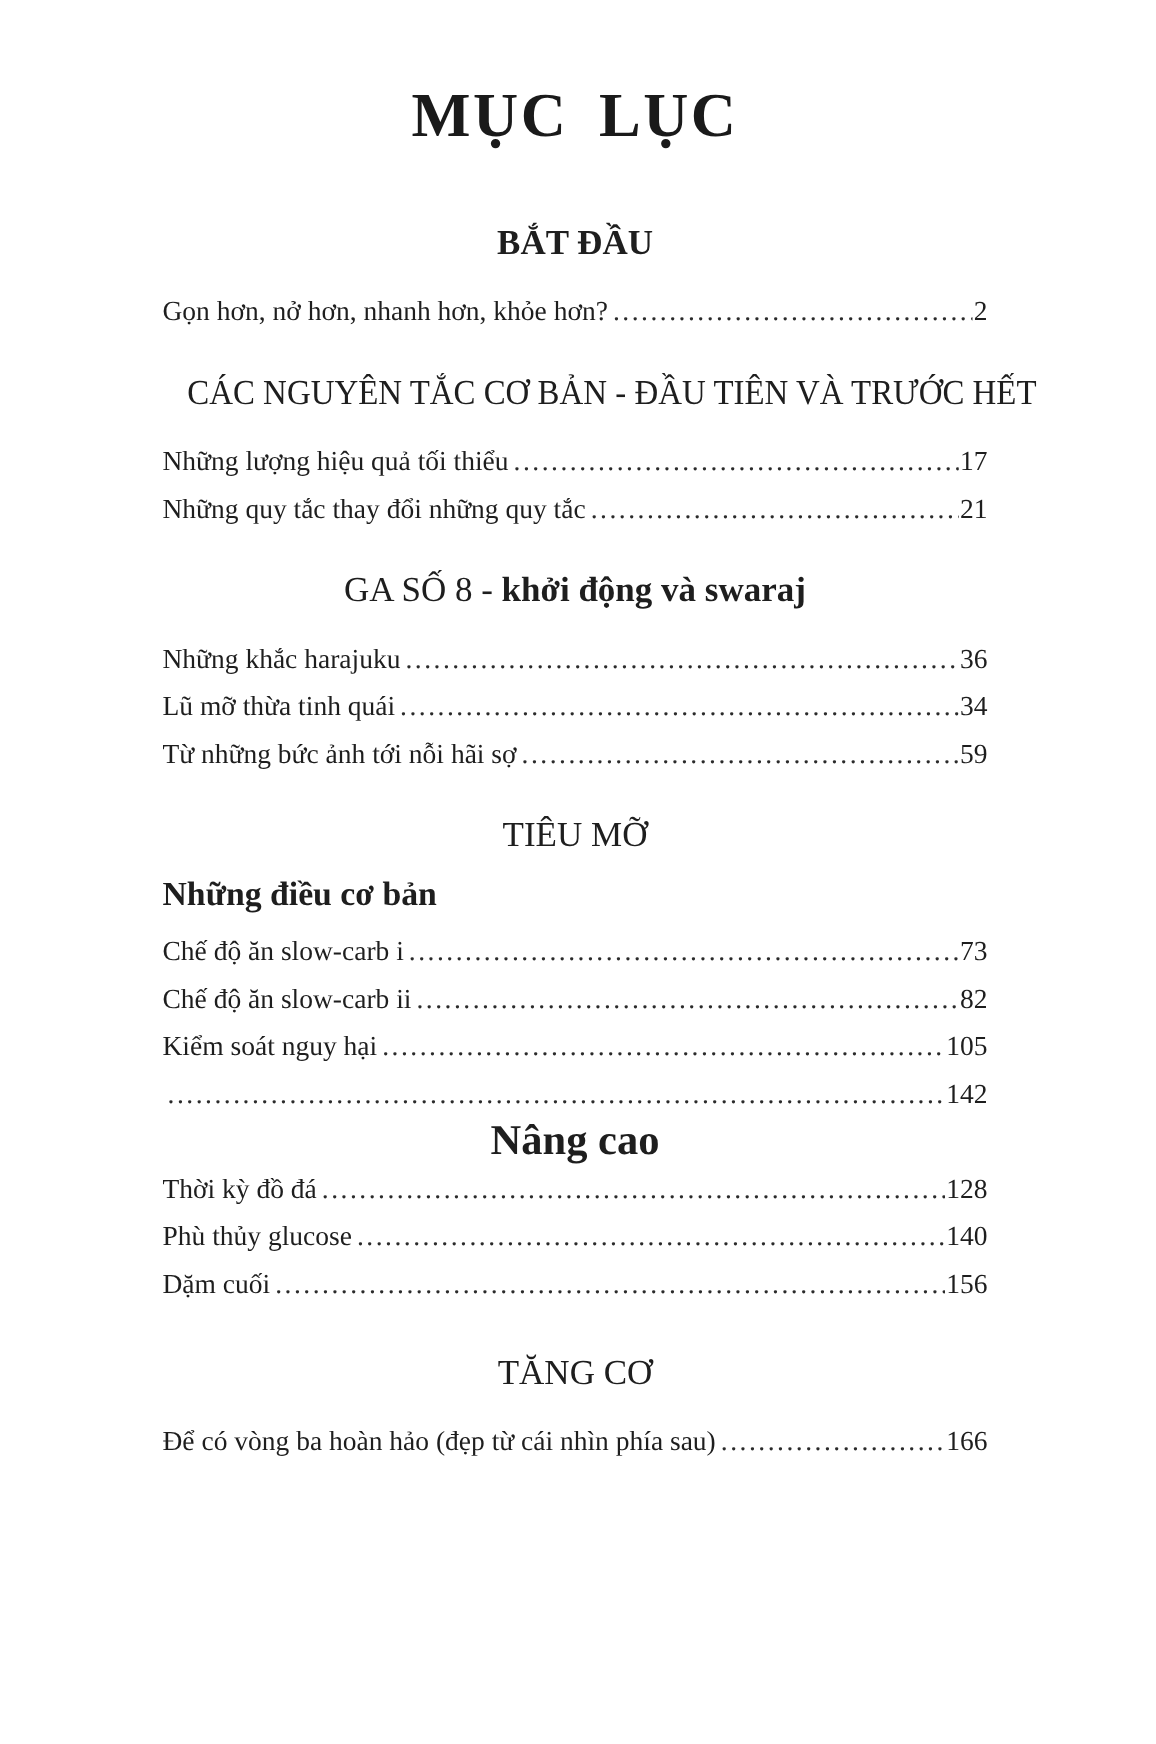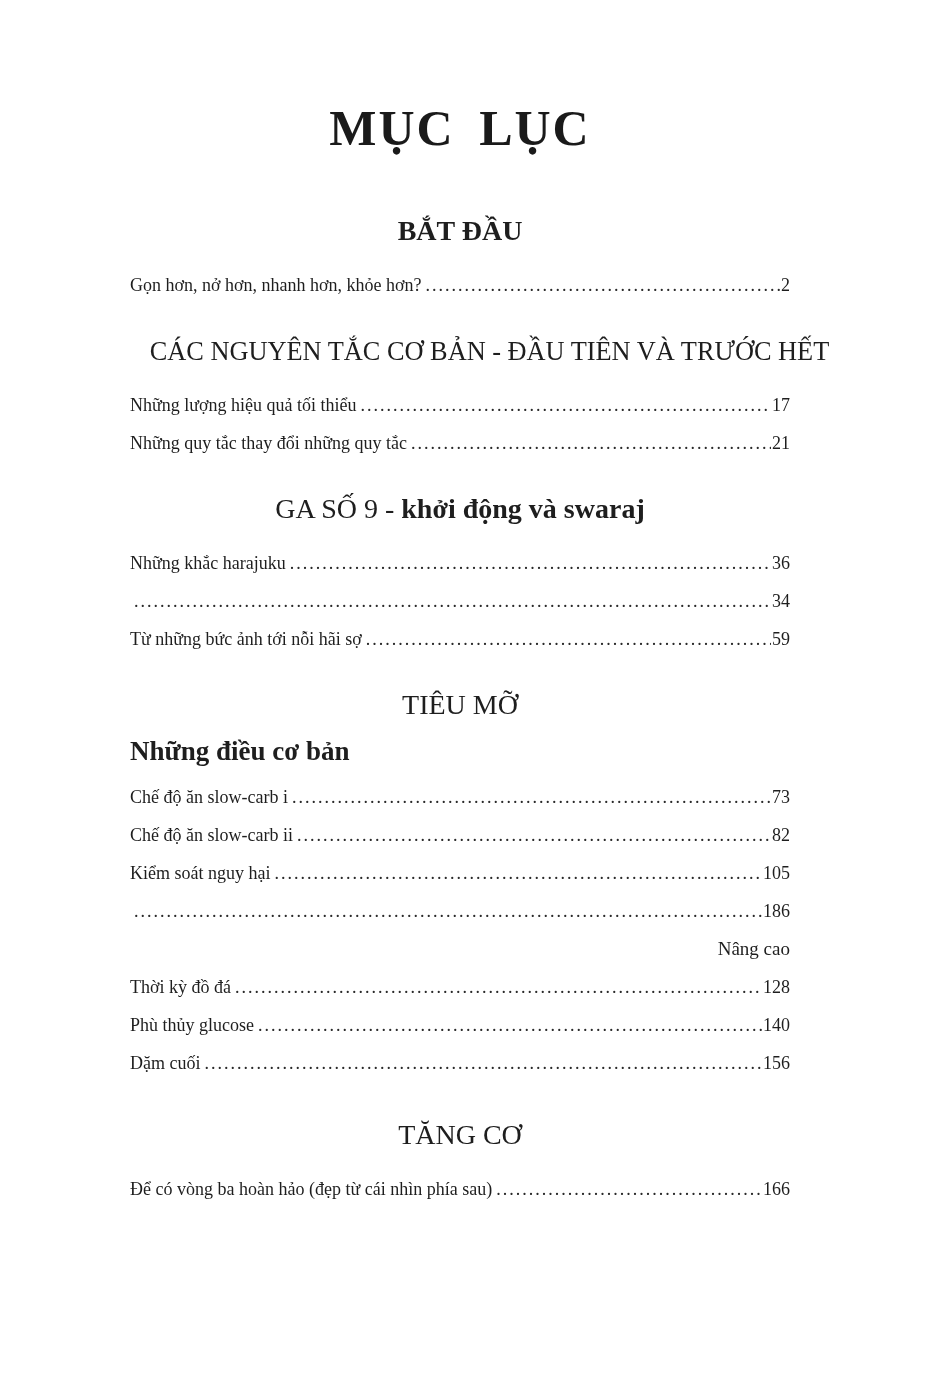--- a/index.html
+++ b/index.html
@@ -3,21 +3,21 @@
 <meta charset="utf-8">
 <style>
   html, body { margin: 0; padding: 0; background: #ffffff; }
   .page {
     position: relative;
     width: 925px;
     height: 1395px;
     margin: 0 auto;
     background: #ffffff;
     box-sizing: border-box;
-    padding: 100px 135px 0 130px;
+    padding: 64px 135px 0 130px;
     font-family: "Liberation Serif", "DejaVu Serif", serif;
     color: #1e1e1e;
     overflow: hidden;
   }
   .doc-title {
     margin: 0;
     font-size: 50px;
     line-height: 56px;
     font-weight: 700;
     text-align: center;
@@ -40,29 +40,29 @@
   .sec-heading.tieu-mo { margin-bottom: 12px; }
   .sub-heading-center {
     margin: 0 0 10px 0;
     font-size: 27px;
     line-height: 34px;
     font-weight: 700;
     text-align: left;
   }
   .sub-heading-left {
     margin: 0;
-    font-size: 19px;
+    font-size: 34px;
     line-height: 38px;
-    font-weight: 400;
-    text-align: right;
+    font-weight: 700;
+    text-align: center;
   }
   .toc-entry {
     display: flex;
     align-items: baseline;
-    font-size: 18px;
+    font-size: 22px;
     line-height: 38px;
     text-align: right;
   }
   .toc-entry .entry-title { white-space: nowrap; flex: 0 0 auto; }
   .toc-entry .dot-leader {
     flex: 1 1 auto;
     min-width: 20px;
     overflow: hidden;
     white-space: nowrap;
     margin: 0 1px 0 4px;
@@ -98,27 +98,28 @@
       <span class="entry-page">17</span>
     </div>
     <div class="toc-entry">
       <span class="entry-title">Những quy tắc thay đổi những quy tắc</span>
       <span class="dot-leader"></span>
       <span class="entry-page">21</span>
     </div>
   </section>
 
   <section>
-    <h2 class="sec-heading"><span>GA SỐ 9 - </span><span class="bold-part">khởi động và swaraj</span></h2>
+    <h2 class="sec-heading"><span>GA SỐ 8 - </span><span class="bold-part">khởi động và swaraj</span></h2>
     <div class="toc-entry">
       <span class="entry-title">Những khắc harajuku</span>
       <span class="dot-leader"></span>
       <span class="entry-page">36</span>
     </div>
     <div class="toc-entry">
+      <span class="entry-title">Lũ mỡ thừa tinh quái</span>
       <span class="dot-leader"></span>
       <span class="entry-page">34</span>
     </div>
     <div class="toc-entry">
       <span class="entry-title">Từ những bức ảnh tới nỗi hãi sợ</span>
       <span class="dot-leader"></span>
       <span class="entry-page">59</span>
     </div>
   </section>
 
@@ -136,21 +137,21 @@
       <span class="dot-leader"></span>
       <span class="entry-page">82</span>
     </div>
     <div class="toc-entry">
       <span class="entry-title">Kiểm soát nguy hại</span>
       <span class="dot-leader"></span>
       <span class="entry-page">105</span>
     </div>
     <div class="toc-entry">
       <span class="dot-leader"></span>
-      <span class="entry-page">186</span>
+      <span class="entry-page">142</span>
     </div>
 
     <h3 class="sub-heading-left">Nâng cao</h3>
     <div class="toc-entry">
       <span class="entry-title">Thời kỳ đồ đá</span>
       <span class="dot-leader"></span>
       <span class="entry-page">128</span>
     </div>
     <div class="toc-entry">
       <span class="entry-title">Phù thủy glucose</span>

